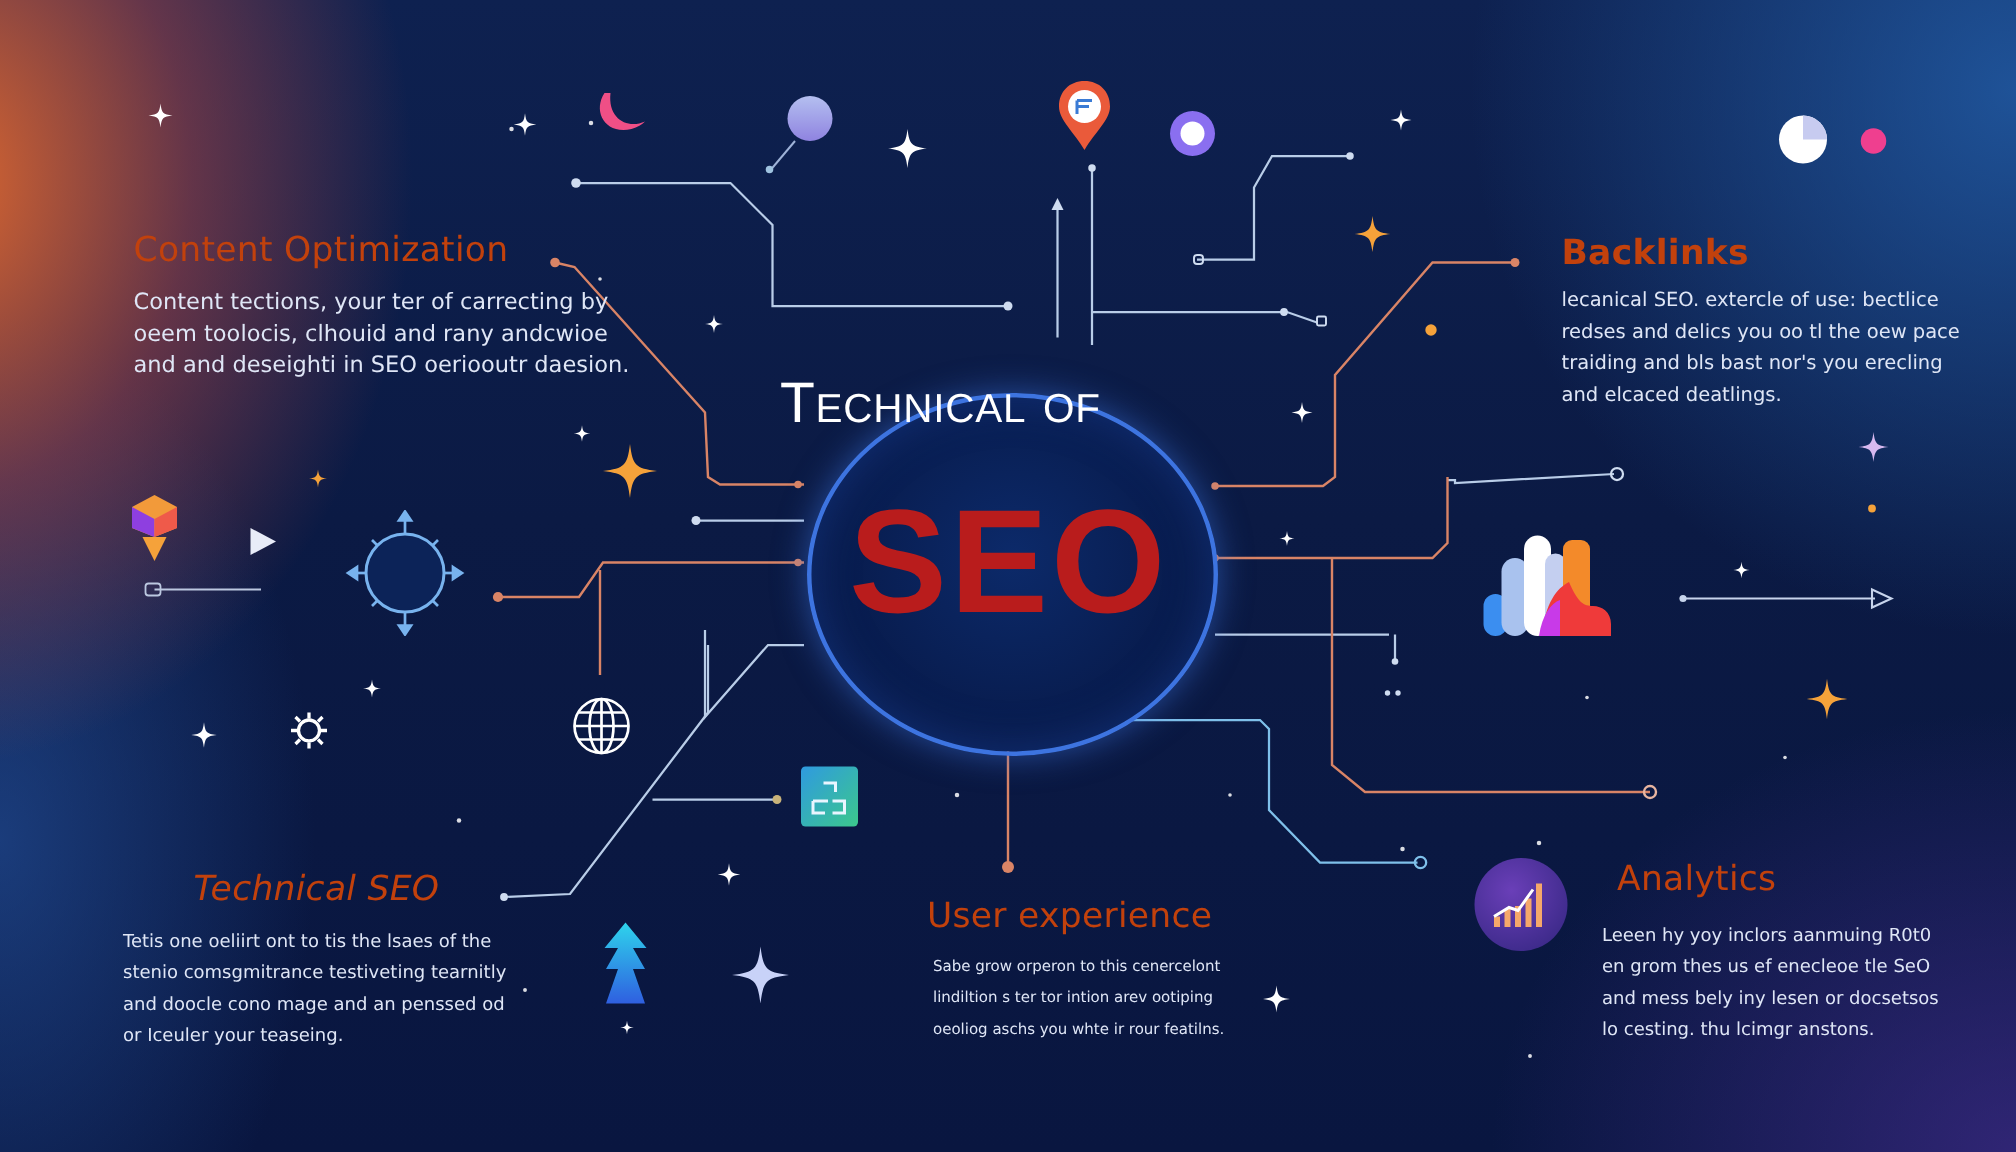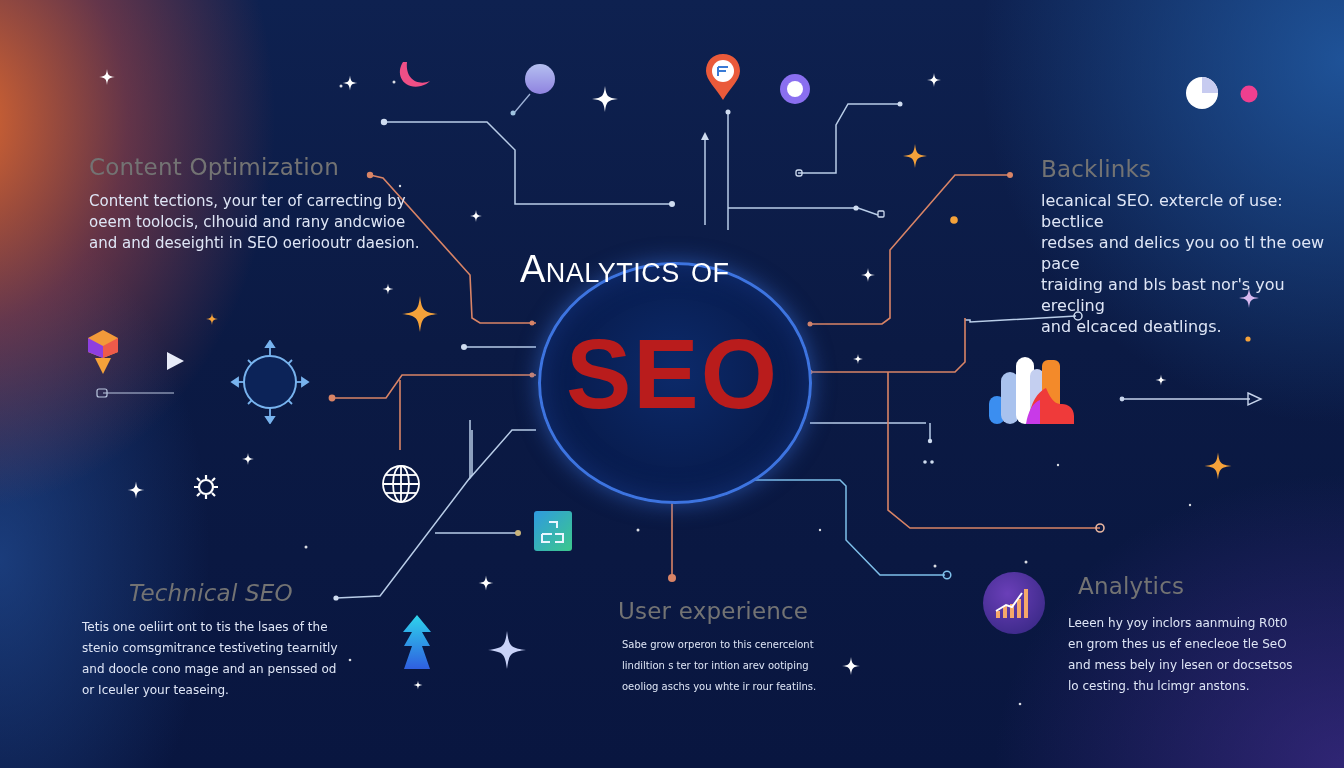--- a/index.html
+++ b/index.html
@@ -8,21 +8,21 @@
     font-family:"DejaVu Sans", "Liberation Sans", sans-serif;
     color:#fff;
     background:
       radial-gradient(ellipse 420px 520px at -40px 120px, rgba(233,108,45,0.95) 0%, rgba(170,70,70,0.55) 40%, rgba(60,40,90,0) 75%),
       radial-gradient(ellipse 300px 500px at 0px 560px, rgba(40,90,170,0.55) 0%, rgba(20,40,100,0) 70%),
       radial-gradient(ellipse 520px 520px at 1344px 60px, rgba(35,95,170,0.8) 0%, rgba(20,50,110,0) 70%),
       radial-gradient(ellipse 500px 420px at 1344px 768px, rgba(80,50,160,0.55) 0%, rgba(30,30,100,0) 70%),
       linear-gradient(180deg, #0e2150 0%, #0b1a44 45%, #091640 100%);
   }
   .layer { position:absolute; left:0; top:0; width:1344px; height:768px; }
-  .section-title { position:absolute; font-size:23px; font-weight:400; letter-spacing:0.2px; color:#737373; white-space:nowrap; }
+  .section-title { position:absolute; font-size:23px; font-weight:400; letter-spacing:0.2px; color:#c2410c; white-space:nowrap; }
   .section-body { position:absolute; font-size:15px; line-height:21px; color:#dfe6f6; white-space:pre-line; }
   .center-circle {
     position:absolute; left:538px; top:262px; width:268px; height:236px; border-radius:50%;
     background: radial-gradient(circle at 50% 45%, #0c2a6a 0%, #081c4e 60%, #06163f 100%);
     border:3px solid #3d74e0;
     box-shadow: 0 0 22px rgba(61,116,224,0.55), inset 0 0 30px rgba(40,90,200,0.35);
   }
   .comp-of { position:absolute; left:520px; top:248px; font-size:38px; font-variant:small-caps; letter-spacing:0.5px; color:#fff; white-space:nowrap; font-family:"Liberation Sans", sans-serif; }
   .seo { position:absolute; left:566px; top:318px; font-size:98px; font-weight:700; color:#b91c1c; letter-spacing:2px; font-family:"Liberation Sans", sans-serif; }
   .icon { position:absolute; }
@@ -146,30 +146,30 @@
     <circle cx="350" cy="660" r="1.3"></circle>
       <circle cx="1020" cy="704" r="1.3"></circle>
     <circle cx="820" cy="530" r="1.2"></circle>
       <circle cx="400" cy="186" r="1.2"></circle>
   </g>
   <circle cx="954" cy="220" r="3.8" fill="#f5a23a"></circle>
   <circle cx="1248" cy="339" r="2.6" fill="#f5a23a"></circle>
 </svg>
 
 <div class="center-circle"></div>
-<div class="comp-of">Analytics of</div>
+<div class="comp-of">Technical of</div>
 <div class="seo">SEO</div>
 
 <div class="section-title" style="left:89px; top:154px;">Content Optimization</div>
 <div class="section-body" style="left:89px; top:191px;">Content tections, your ter of carrecting by
 oeem toolocis, clhouid and rany andcwioe
 and and deseighti in SEO oeriooutr daesion.</div>
 
-<div class="section-title" style="left:1041px; top:156px;">Backlinks</div>
-<div class="section-body" style="left:1041px; top:190px; font-size:16px;">lecanical SEO. extercle of use: bectlice
+<div class="section-title" style="left:1041px; top:156px;font-weight:bold;">Backlinks</div>
+<div class="section-body" style="left:1041px; top:190px; font-size:13px;">lecanical SEO. extercle of use: bectlice
 redses and delics you oo tl the oew pace
 traiding and bls bast nor's you erecling
 and elcaced deatlings.</div>
 
 <div class="section-title" style="left:129px; top:580px;font-style:italic;">Technical SEO</div>
 <div class="section-body" style="left:82px; top:617px; font-size:12px;">Tetis one oeliirt ont to tis the lsaes of the
 stenio comsgmitrance testiveting tearnitly
 and doocle cono mage and an penssed od
 or Iceuler your teaseing.</div>
 

